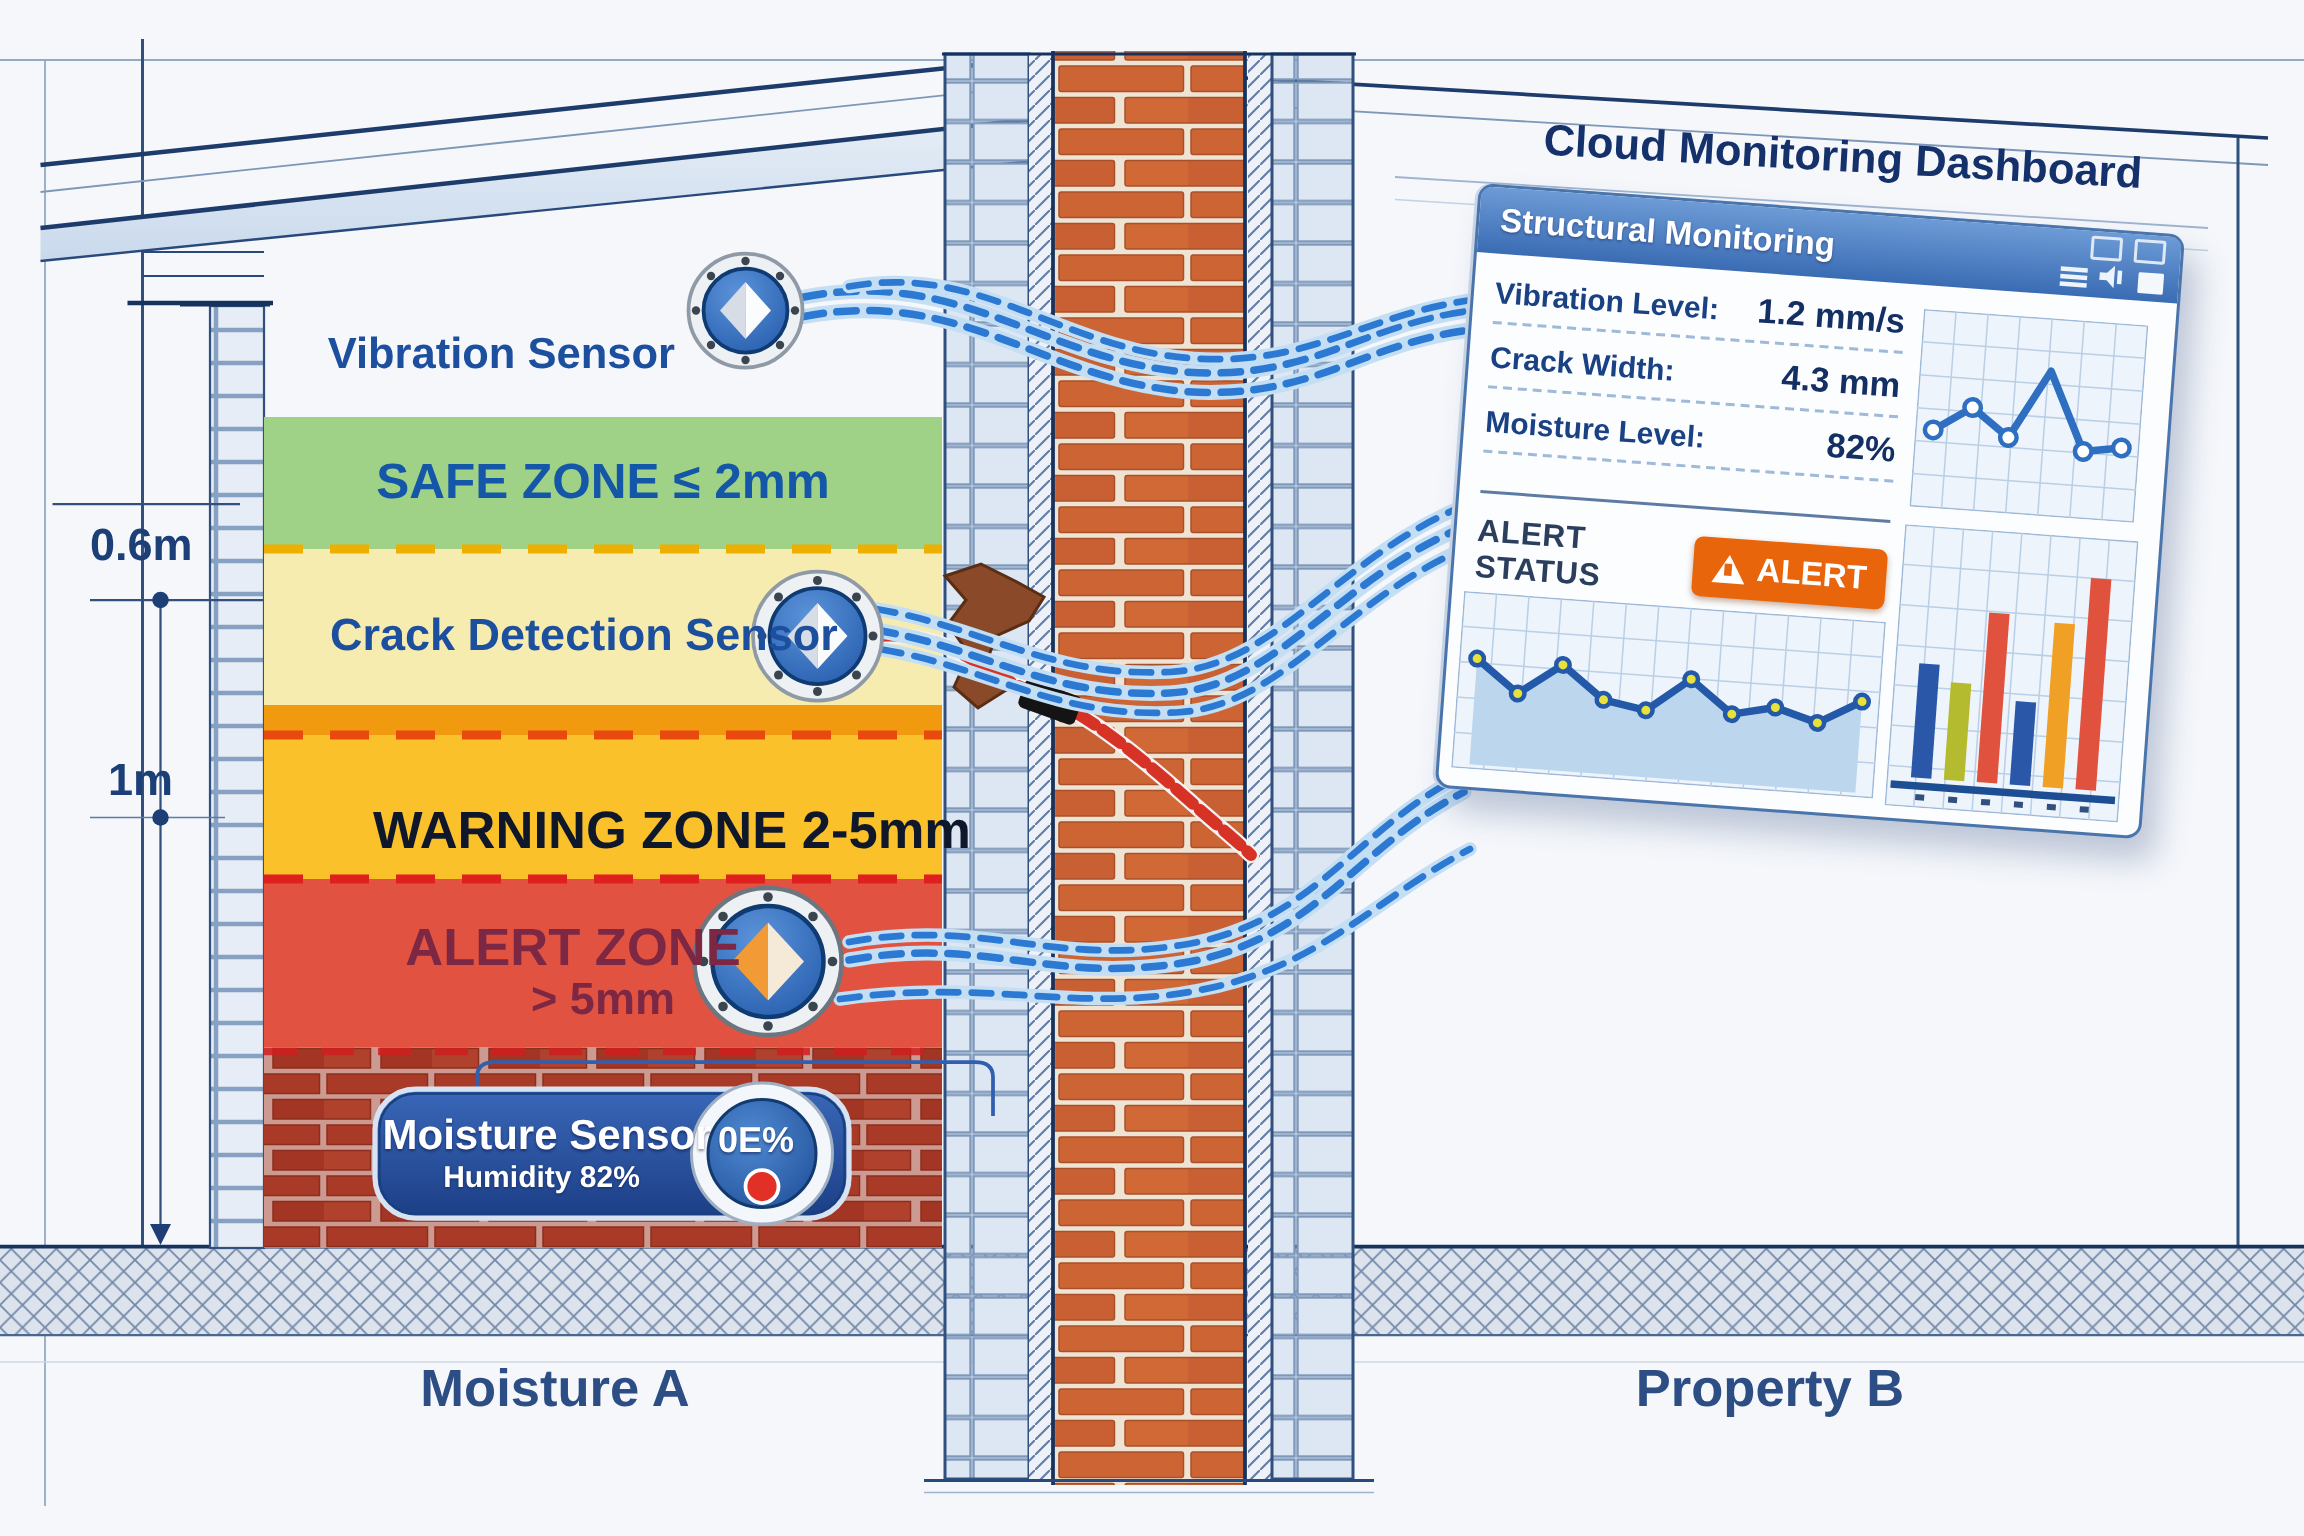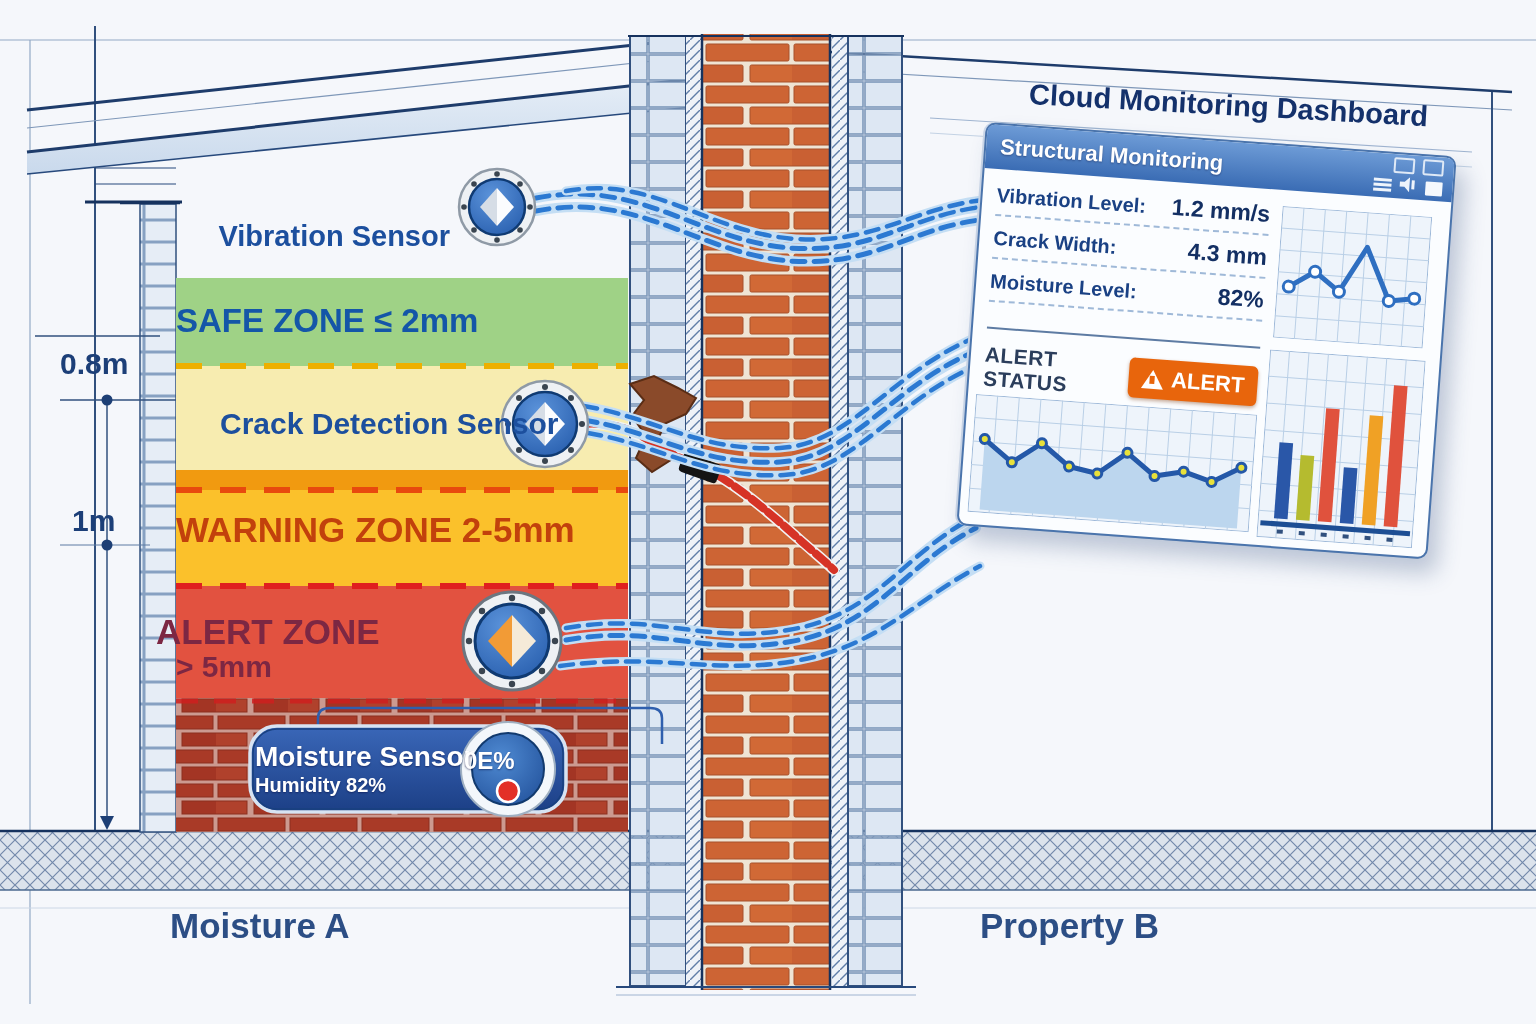--- a/index.html
+++ b/index.html
@@ -1,20 +1,20 @@
 <!DOCTYPE html>
 <html><head>
 <meta charset="utf-8">
 <style>
   html,body{margin:0;padding:0;background:#e9edf4;}
   .scene{position:relative;width:1536px;height:1024px;overflow:hidden;
          background:#f5f7fb;font-family:"Liberation Sans",sans-serif;}
   svg.bg{position:absolute;left:0;top:0;}
   .lbl{position:absolute;font-weight:bold;line-height:1.05;white-space:nowrap;}
-  .center{text-align:left;}
+  .center{text-align:center;}
   
   .dash-title{position:absolute;left:1030px;top:78px;width:440px;font-size:29px;font-weight:bold;
               color:#14316b;transform:rotate(3.2deg);transform-origin:0 0;}
   .panel{position:absolute;left:986px;top:122px;width:468px;height:400px;
          transform:rotate(4.2deg);transform-origin:0 0;
          background:#fbfdff;border:2px solid #4a74ac;border-radius:10px;
          box-shadow:10px 14px 22px rgba(40,70,120,.28), -2px 0 0 #cdd9ea;}
   .panel-header{height:44px;border-radius:7px 7px 0 0;display:flex;align-items:center;
          justify-content:space-between;padding:0 10px 0 14px;
          background:linear-gradient(180deg,#6d9bd6,#3a6cb4);}
@@ -283,30 +283,30 @@
     <polygon points="536,641 512,615 512,667" fill="#f5ead8"></polygon>
   </g>
 </svg>
 
 <div class="lbl sensor-label" style="left:150px;top:190px;width:300px;text-align:right;font-size:29px;margin-top:31px;">Vibration Sensor</div>
 
 <div class="lbl zlabel center" style="left:176px;top:304px;width:452px;font-size:33px;color:#1456a8;">SAFE ZONE ≤ 2mm</div>
 
 <div class="lbl sensor-label" style="left:220px;top:408px;font-size:30px;">Crack Detection Sensor</div>
 
-<div class="lbl center" style="left:176px;top:512px;width:544px;font-size:35px;color:#c2410c;">WARNING ZONE 2-5mm</div>
+<div class="lbl center" style="left:176px;top:536px;width:544px;font-size:35px;color:#0f172a;">WARNING ZONE 2-5mm</div>
 
 <div class="lbl center" style="left:156px;top:614px;width:452px;font-size:35px;color:#7c2743;">ALERT ZONE</div>
 <div class="lbl center" style="left:176px;top:651px;width:452px;font-size:30px;color:#7c2743;">&gt; 5mm</div>
 
 <div class="lbl pill-text center" style="left:255px;top:742px;width:212px;font-size:28px;">Moisture Sensor</div>
 <div class="lbl pill-text center" style="left:255px;top:775px;width:212px;font-size:20px;">Humidity 82%</div>
 <div class="lbl pill-text center" style="left:464px;top:748px;width:80px;font-size:24px;">0E%</div>
 
-<div class="lbl" style="left:60px;top:348px;font-size:30px;color:#1c3f78;">0.8m</div>
+<div class="lbl" style="left:60px;top:348px;font-size:30px;color:#1c3f78;">0.6m</div>
 <div class="lbl" style="left:72px;top:505px;font-size:30px;color:#1c3f78;">1m</div>
 
 <div class="lbl center" style="left:170px;top:908px;width:400px;font-size:35px;color:#2c4e85;font-weight:600;">Moisture A</div>
 <div class="lbl center" style="left:980px;top:908px;width:400px;font-size:35px;color:#2c4e85;font-weight:700;">Property B</div>
 
 <div class="dash-title">Cloud Monitoring Dashboard</div>
 
 <div class="panel">
   <div class="panel-header">
     <span class="ptitle">Structural Monitoring</span>

